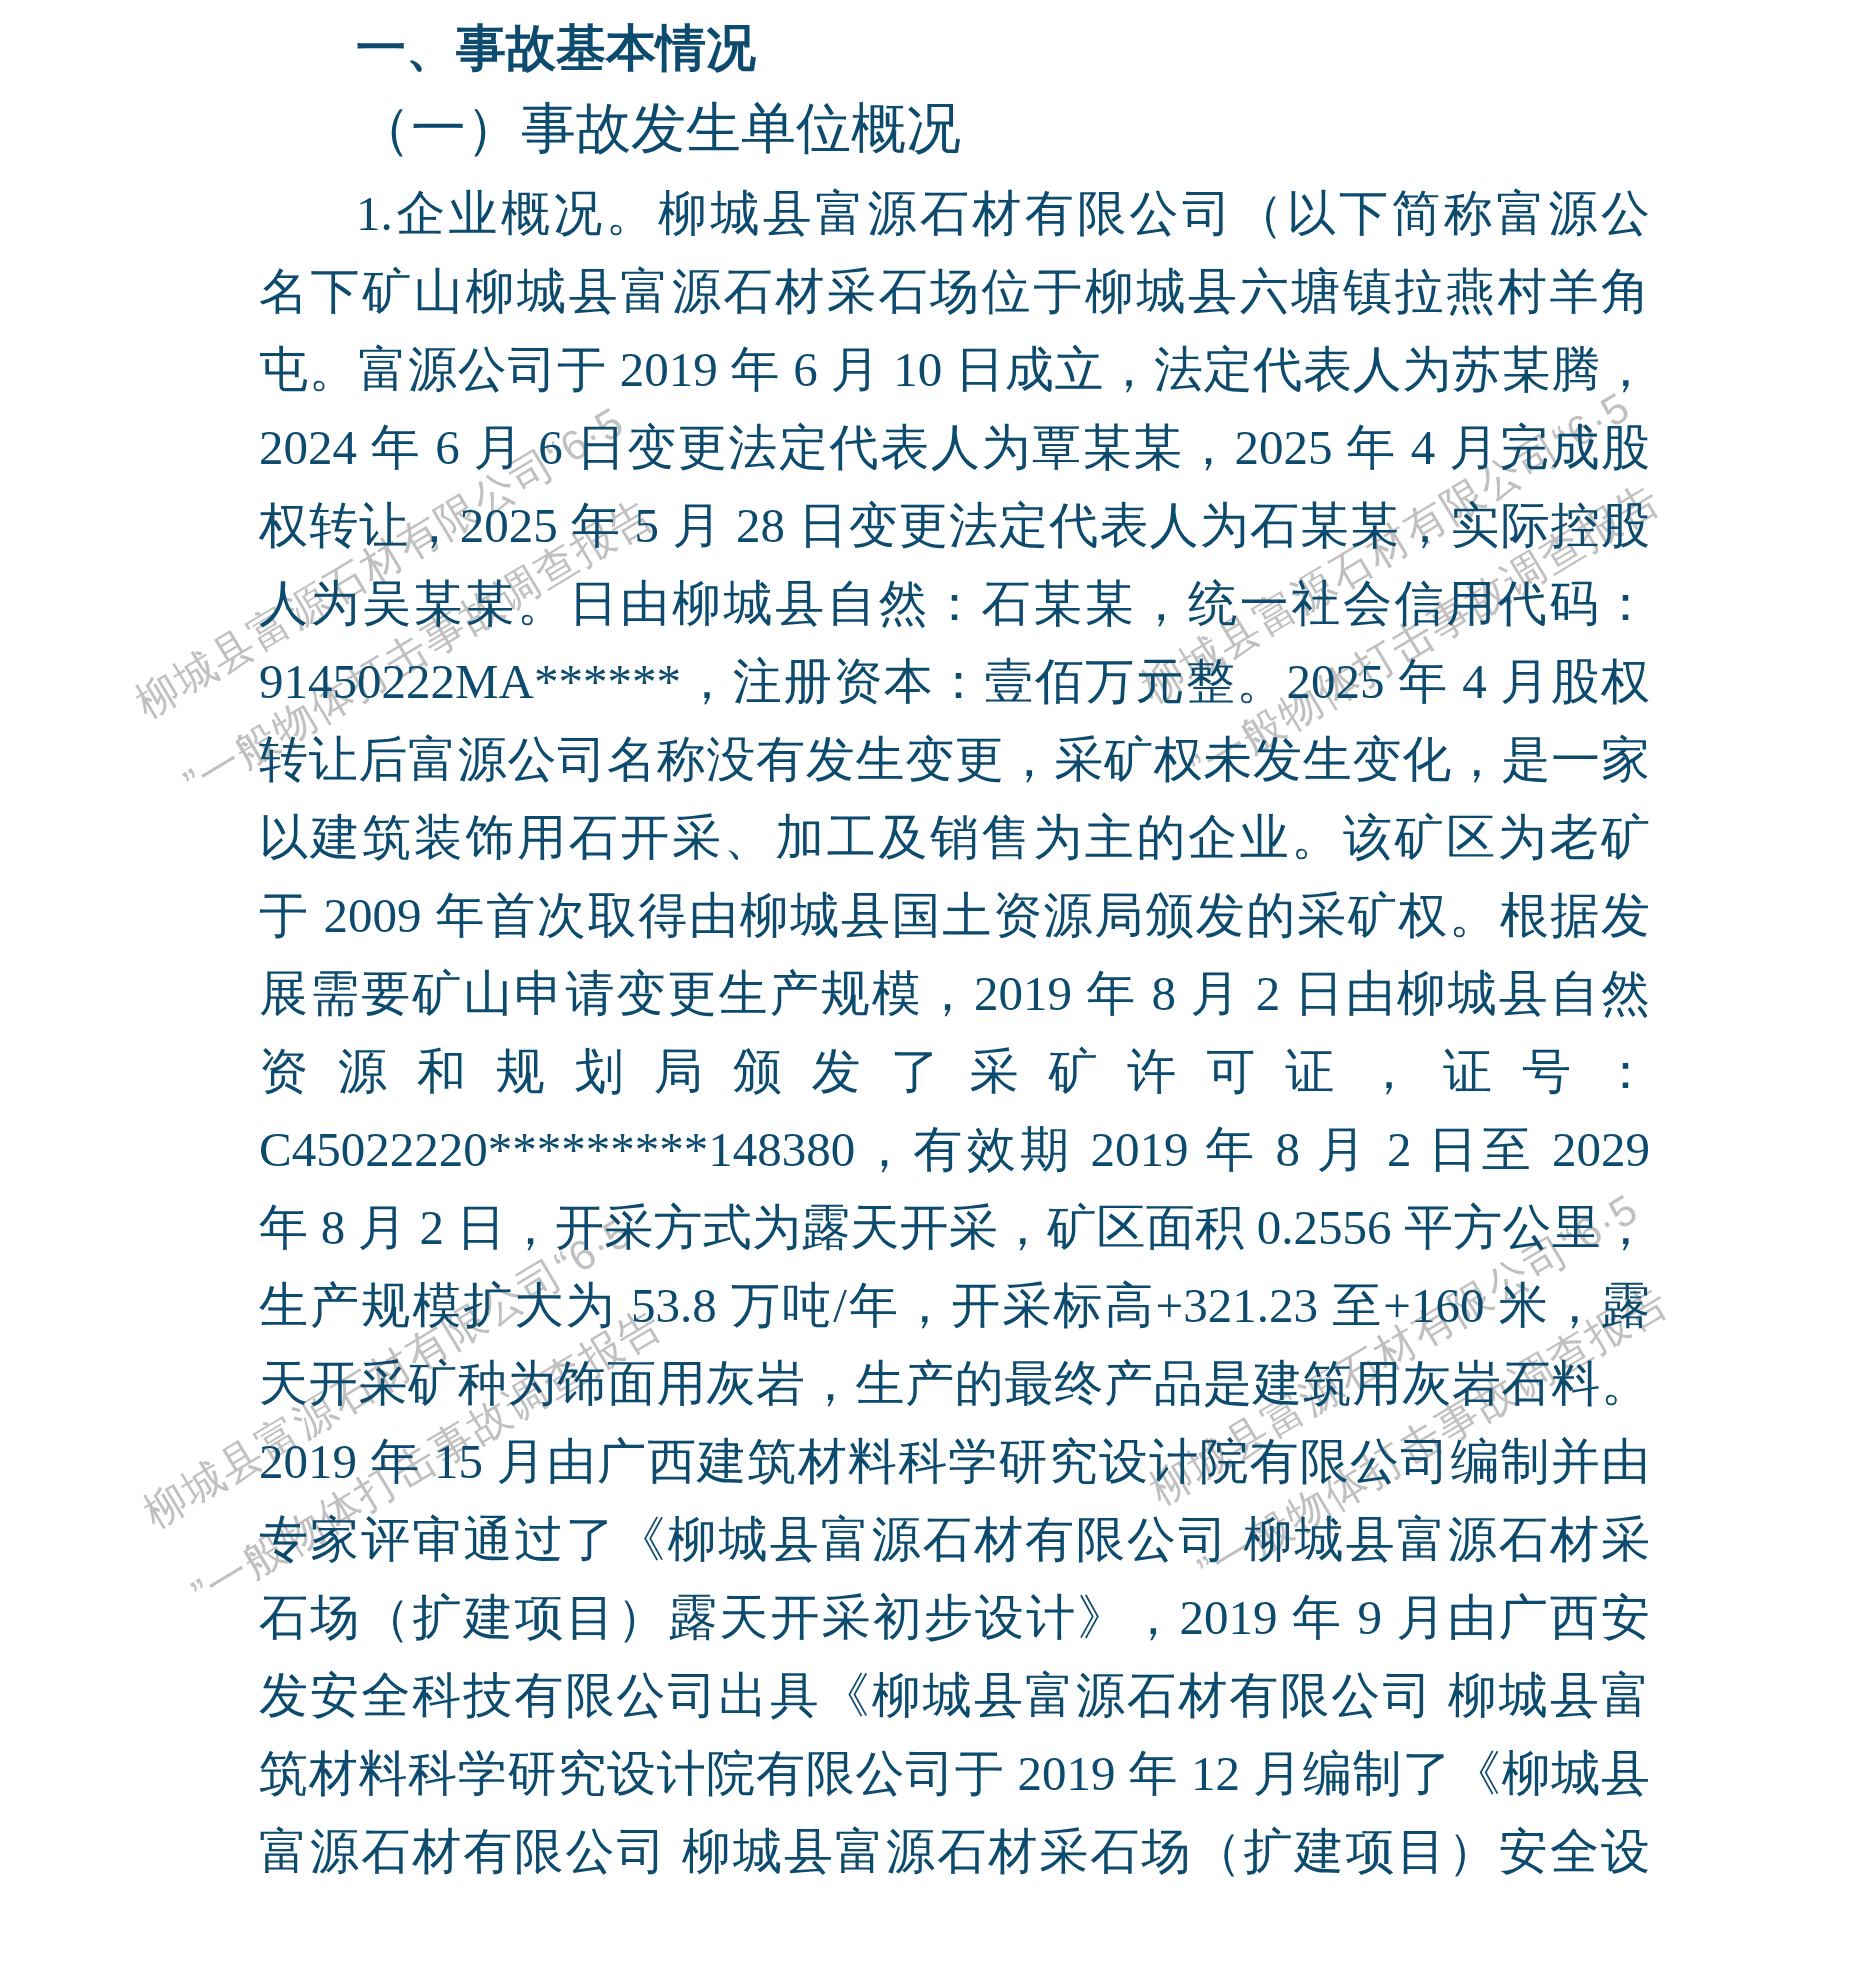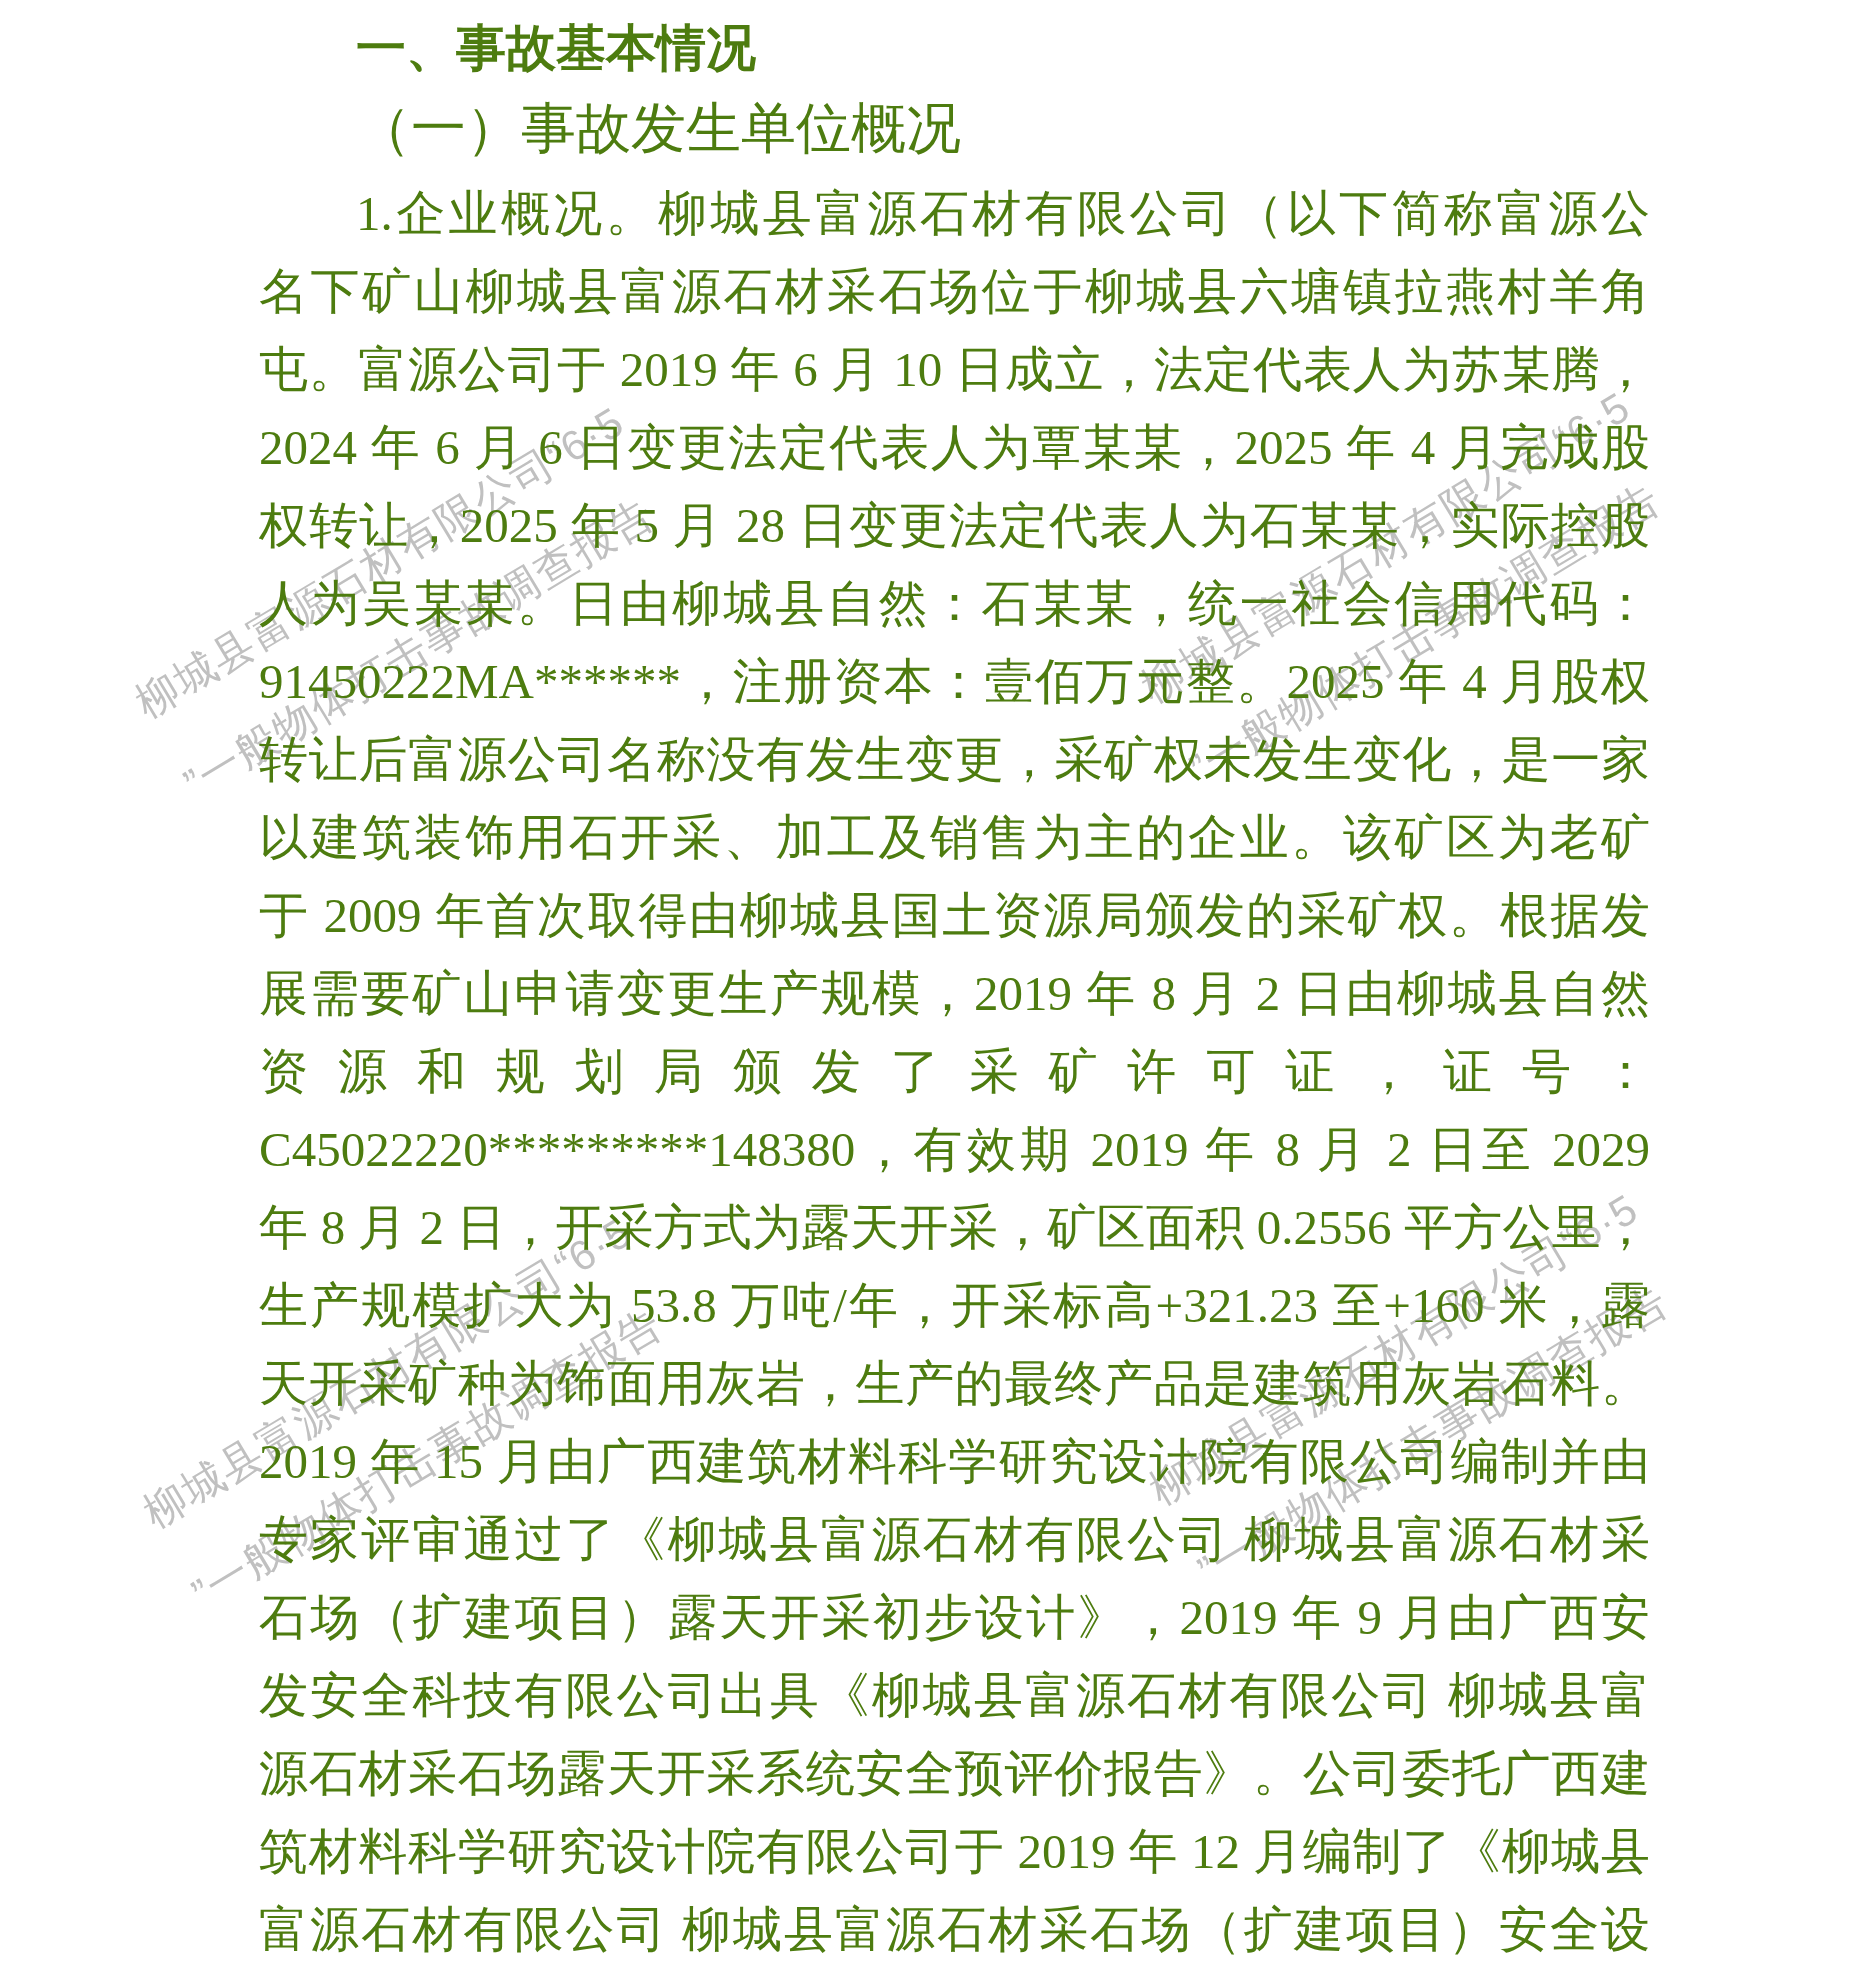--- a/index.html
+++ b/index.html
@@ -83,21 +83,21 @@
   </div>
   <div class="wm wm-bl" style="color: rgb(192, 192, 192);">
     <div>柳城县富源石材有限公司“6·5</div>
     <div>”一般物体打击事故调查报告</div>
   </div>
   <div class="wm wm-br" style="color: rgb(192, 192, 192);">
     <div>柳城县富源石材有限公司“6·5</div>
     <div>”一般物体打击事故调查报告</div>
   </div>
 
-  <div class="textcol" style="color: #4d7c0f;">
+  <div class="textcol" style="color: #0c4a6e;">
     <div class="h1">一、事故基本情况</div>
     <div class="h2">（一）事故发生单位概况</div>
     <div class="bodytext">
       <div class="line indent">1.企业概况。柳城县富源石材有限公司（以下简称富源公司）</div>
       <div class="line">名下矿山柳城县富源石材采石场位于柳城县六塘镇拉燕村羊角</div>
       <div class="line">屯。富源公司于 2019 年 6 月 10 日成立，法定代表人为苏某腾，</div>
       <div class="line">2024 年 6 月 6 日变更法定代表人为覃某某，2025 年 4 月完成股</div>
       <div class="line">权转让，2025 年 5 月 28 日变更法定代表人为石某某，实际控股</div>
       <div class="line">人为吴某某。日由柳城县自然：石某某，统一社会信用代码：</div>
       <div class="line">91450222MA******，注册资本：壹佰万元整。2025 年 4 月股权</div>
@@ -107,19 +107,18 @@
       <div class="line">展需要矿山申请变更生产规模，2019 年 8 月 2 日由柳城县自然</div>
       <div class="line">资源和规划局颁发了采矿许可证，证号：</div>
       <div class="line">C45022220*********148380，有效期 2019 年 8 月 2 日至 2029</div>
       <div class="line">年 8 月 2 日，开采方式为露天开采，矿区面积 0.2556 平方公里，</div>
       <div class="line">生产规模扩大为 53.8 万吨/年，开采标高+321.23 至+160 米，露</div>
       <div class="line">天开采矿种为饰面用灰岩，生产的最终产品是建筑用灰岩石料。</div>
       <div class="line">2019 年 15 月由广西建筑材料科学研究设计院有限公司编制并由</div>
       <div class="line">专家评审通过了《柳城县富源石材有限公司 柳城县富源石材采</div>
       <div class="line">石场（扩建项目）露天开采初步设计》，2019 年 9 月由广西安</div>
       <div class="line">发安全科技有限公司出具《柳城县富源石材有限公司 柳城县富</div>
-      <div class="line">源石材采石场露天开采系统安全预评价报告》。公司委托广西建</div>
       <div class="line">筑材料科学研究设计院有限公司于 2019 年 12 月编制了《柳城县</div>
       <div class="line">富源石材有限公司 柳城县富源石材采石场（扩建项目）安全设</div>
     </div>
   </div>
 </div>
 
 
 </body></html>

